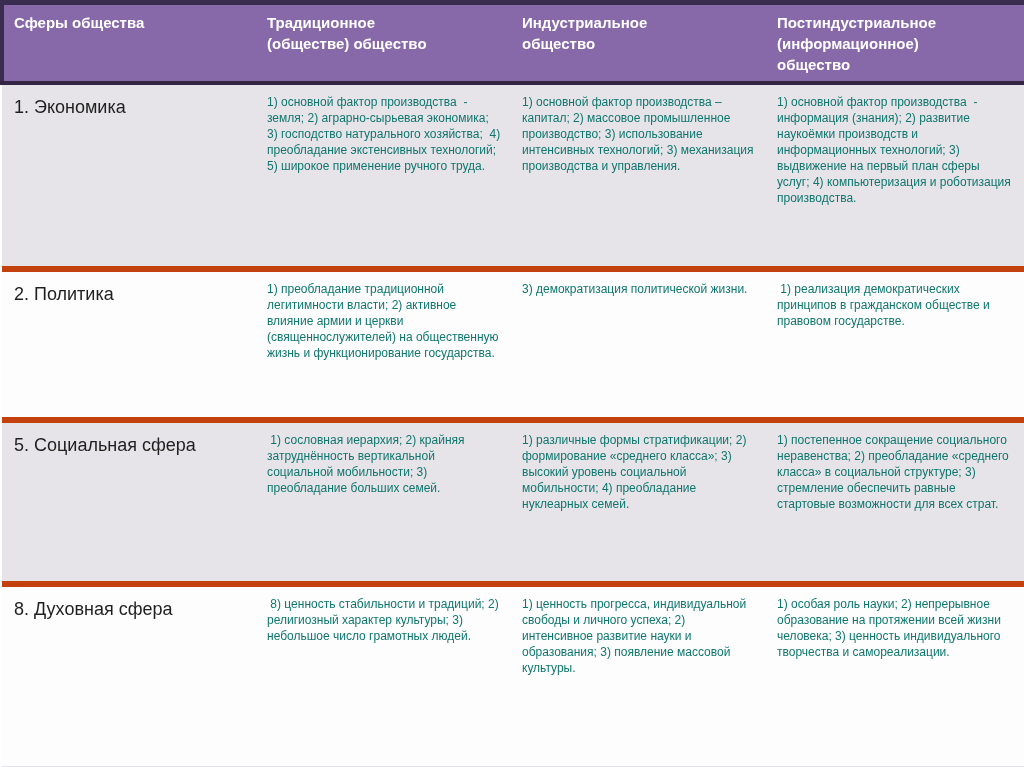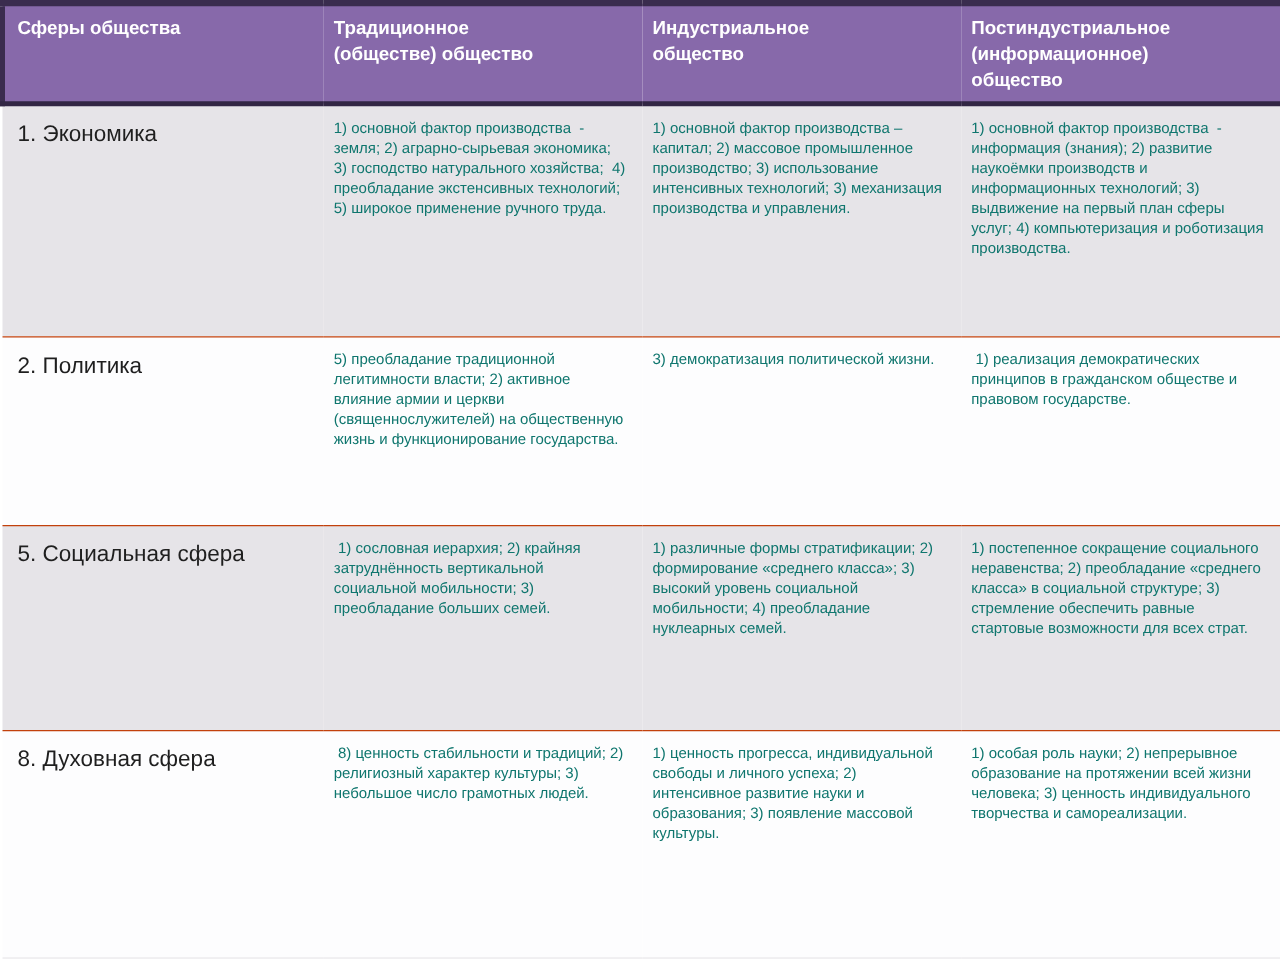--- a/index.html
+++ b/index.html
@@ -57,21 +57,21 @@
   }
   tbody td.sphere {
     font-size: 18px;
     line-height: 22px;
     color: #1f1f1f;
     padding: 11px 8px 8px 12px;
     white-space: normal;
   }
   tbody tr.row-a { background: #e6e4e8; }
   tbody tr.row-b { background: #fdfdfe; }
-  tbody tr + tr td { border-top: 1px solid #c2410c; }
+  tbody tr + tr td { border-top: 6px solid #c2410c; }
 
   tr.h-header { height: 72px; }
   tr.h-r1 { height: 186px; }
   tr.h-r2 { height: 151px; }
   tr.h-r3 { height: 164px; }
   tr.h-r4 { height: 182px; }
 </style>
 </head>
 <body>
 
@@ -97,21 +97,21 @@
     </thead>
     <tbody>
       <tr class="row-a h-r1">
         <td class="sphere">1. Экономика</td>
         <td>1) основной фактор производства  -  земля; 2) аграрно-сырьевая экономика; 3) господство натурального хозяйства;  4) преобладание экстенсивных технологий; 5) широкое применение ручного труда.</td>
         <td>1) основной фактор производства – капитал; 2) массовое промышленное производство; 3) использование интенсивных технологий; 3) механизация производства и управления.</td>
         <td>1) основной фактор производства  - информация (знания); 2) развитие наукоёмки производств и информационных технологий; 3) выдвижение на первый план сферы услуг; 4) компьютеризация и роботизация производства.</td>
       </tr>
       <tr class="row-b h-r2">
         <td class="sphere">2. Политика</td>
-        <td>5) преобладание традиционной легитимности власти; 2) активное влияние армии и церкви (священнослужителей) на общественную жизнь и функционирование государства.</td>
+        <td>1) преобладание традиционной легитимности власти; 2) активное влияние армии и церкви (священнослужителей) на общественную жизнь и функционирование государства.</td>
         <td>3) демократизация политической жизни.</td>
         <td> 1) реализация демократических принципов в гражданском обществе и правовом государстве.</td>
       </tr>
       <tr class="row-a h-r3">
         <td class="sphere">5. Социальная сфера</td>
         <td> 1) сословная иерархия; 2) крайняя затруднённость вертикальной социальной мобильности; 3) преобладание больших семей.</td>
         <td>1) различные формы стратификации; 2) формирование «среднего класса»; 3) высокий уровень социальной мобильности; 4) преобладание нуклеарных семей.</td>
         <td>1) постепенное сокращение социального неравенства; 2) преобладание «среднего класса» в социальной структуре; 3) стремление обеспечить равные стартовые возможности для всех страт.</td>
       </tr>
       <tr class="row-b h-r4">

